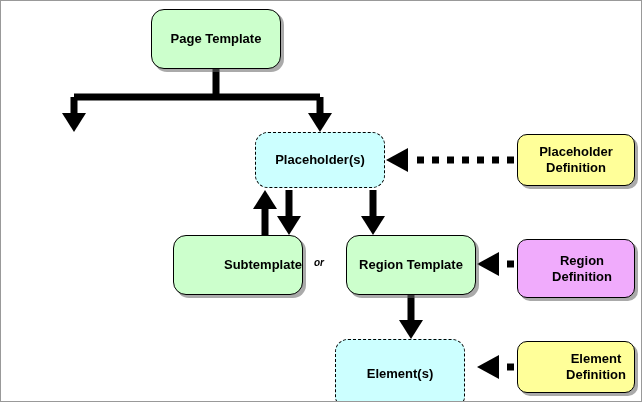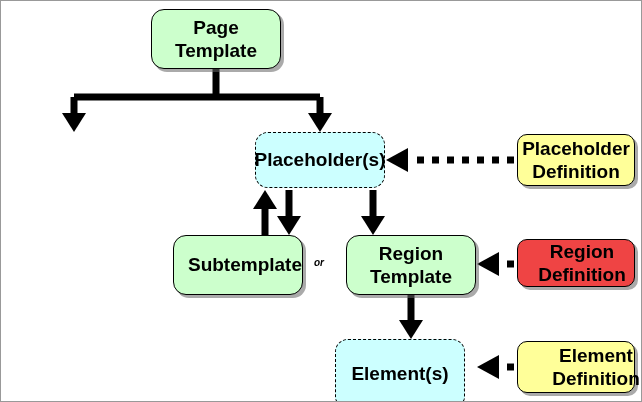--- a/index.html
+++ b/index.html
@@ -25,21 +25,21 @@
     height: 402px;
     pointer-events: none;
   }
   .node {
     position: absolute;
     box-sizing: border-box;
     display: flex;
     align-items: center;
     justify-content: center;
     text-align: center;
-    font-size: 19px;
+    font-size: 13px;
     font-weight: bold;
     color: #000000;
     line-height: 1.22;
     z-index: 3;
   }
   .node-rounded {
     border-radius: 13px;
     border: 1.6px solid #000000;
     box-shadow: 3px 3px 0 rgba(100,100,100,0.55);
   }
@@ -128,21 +128,21 @@
   </div>
 
   <div class="node node-rounded" style="left: 172px; top: 234px; width: 130px; height: 60px; background: rgb(204, 255, 204); justify-content: flex-end;">
     <span>Subtemplate</span>
   </div>
 
   <div class="node node-rounded" style="left: 345px; top: 234px; width: 130px; height: 60px; background: rgb(204, 255, 204);">
     <span>Region Template</span>
   </div>
 
-  <div class="node node-square" style="left: 516px; top: 238px; width: 118px; height: 48px; background: #ef4444; padding-left: 12px;">
+  <div class="node node-square" style="left: 516px; top: 238px; width: 118px; height: 59px; background: #f0abfc; padding-left: 12px;">
     <span>Region Definition</span>
   </div>
 
   <div class="node node-dashed" style="left: 334px; top: 338px; width: 130px; height: 70px; background: rgb(204, 255, 255);">
     <span>Element(s)</span>
   </div>
 
   <div class="node node-square" style="left: 516px; top: 340px; width: 118px; height: 52px; background: rgb(255, 255, 153); padding-left: 40px;">
     <span>Element Definition</span>
   </div>

